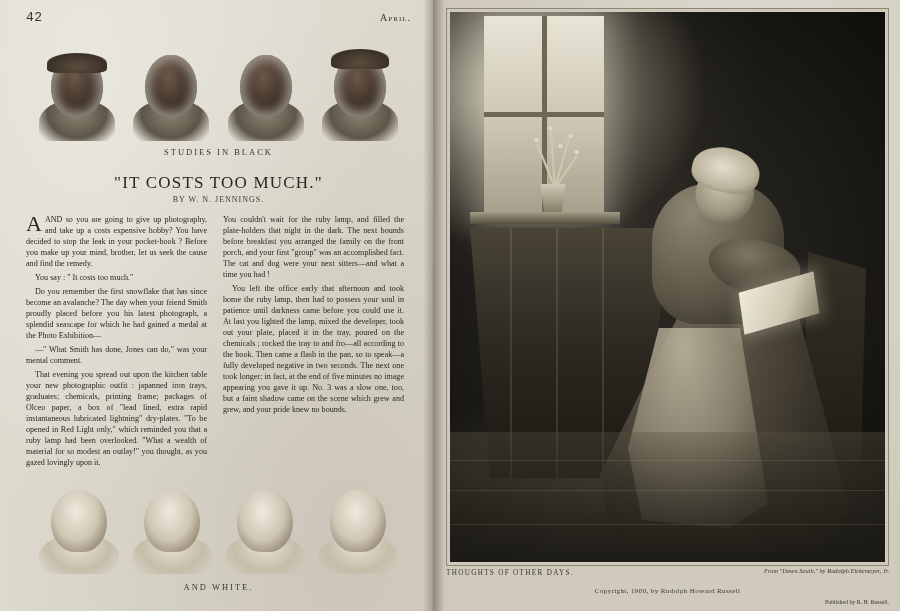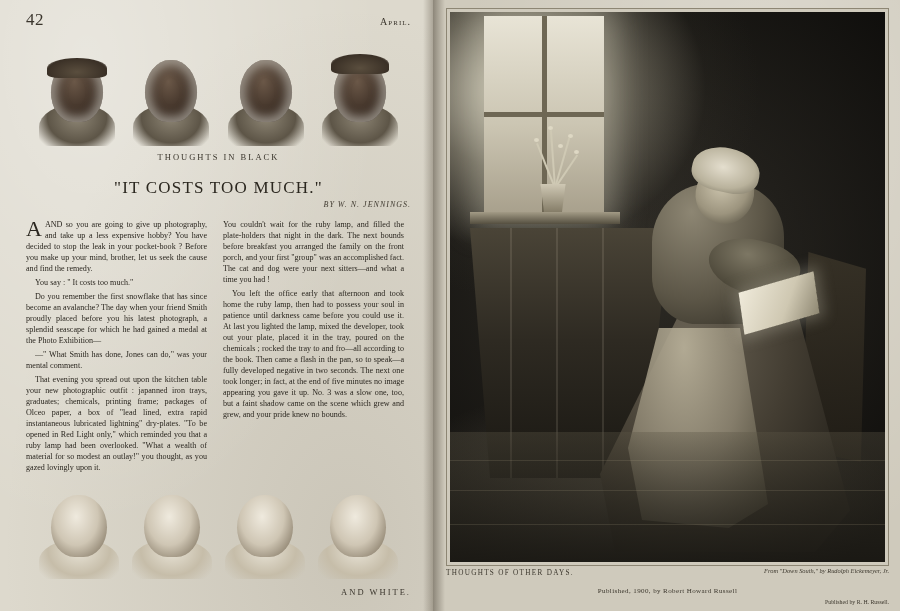--- a/index.html
+++ b/index.html
@@ -46,21 +46,21 @@
 
   .folio-row {
     display: flex;
     justify-content: space-between;
     align-items: baseline;
     font-size: 9.5px;
     letter-spacing: 0.5px;
     color: #3a352c;
     margin-bottom: 6px;
   }
-  .folio-num { font-size: 17px; font-family: Liberation Serif, serif; }
+  .folio-num { font-size: 13px; font-family: Liberation Mono, monospace; }
   .folio-month {
     font-variant: small-caps;
     font-size: 10px;
     letter-spacing: 1px;
   }
 
   
   .portrait-strip {
     display: flex;
     justify-content: space-between;
@@ -127,27 +127,26 @@
   .headline {
     text-align: center;
     margin: 16px 0 2px 0;
     font-size: 17px;
     letter-spacing: 1.2px;
     color: #2b271f;
     font-family: "Liberation Serif", serif;
     font-weight: normal;
   }
   .byline {
-    text-align: right;
+    text-align: center;
     font-variant: small-caps;
     letter-spacing: 1px;
     font-size: 8px;
     color: #413b31;
     margin-bottom: 10px;
-    font-style: italic;
   }
 
   .columns {
     display: flex;
     gap: 16px;
     height: 252px;
   }
   .col {
     width: 181px;
     font-size: 8.1px;
@@ -169,21 +168,21 @@
 
   .bottom-strip {
     display: flex;
     justify-content: space-between;
     align-items: flex-end;
     padding: 0 10px;
     height: 96px;
     margin-top: 12px;
   }
   .caption-bottom {
-    text-align: right;
+    text-align: center;
     font-variant: small-caps;
     letter-spacing: 2px;
     font-size: 8.5px;
     color: #3a352c;
     margin-top: 8px;
   }
 
   
   .right-page {
     position: relative;
@@ -430,28 +429,28 @@
         <div class="vig body" style="position:absolute;"></div>
         <div class="vig head" style="position:absolute;"></div>
       </div>
       <div class="portrait p-dark">
         <div class="vig body" style="position:absolute;"></div>
         <div class="vig head" style="position:absolute;"></div>
         <div class="hat" style="bottom:72px;width:58px;"></div>
       </div>
     </div>
 
-    <div class="caption-strip">THOUGHTS IN BLACK</div>
+    <div class="caption-strip">STUDIES IN BLACK</div>
 
     <h1 class="headline">"IT COSTS TOO MUCH."</h1>
     <div class="byline">BY W. N. JENNINGS.</div>
 
     <div class="columns">
       <div class="col">
-        <p class="first"><span class="dropcap">A</span><span>AND so you are going to give up photography, and take up a less expensive hobby? You have decided to stop the leak in your pocket-book ? Before you make up your mind, brother, let us seek the cause and find the remedy.</span></p>
+        <p class="first"><span class="dropcap">A</span><span>AND so you are going to give up photography, and take up a costs expensive hobby? You have decided to stop the leak in your pocket-book ? Before you make up your mind, brother, let us seek the cause and find the remedy.</span></p>
         <p>You say : " It costs too much."</p>
         <p>Do you remember the first snowflake that has since become an avalanche? The day when your friend Smith proudly placed before you his latest photograph, a splendid seascape for which he had gained a medal at the Photo Exhibition—</p>
         <p>—" What Smith has done, Jones can do," was your mental comment.</p>
         <p>That evening you spread out upon the kitchen table your new photographic outfit : japanned iron trays, graduates; chemicals, printing frame; packages of Olceo paper, a box of "lead lined, extra rapid instantaneous lubricated lightning" dry-plates. "To be opened in Red Light only," which reminded you that a ruby lamp had been overlooked. "What a wealth of material for so modest an outlay!" you thought, as you gazed lovingly upon it.</p>
       </div>
       <div class="col">
         <p class="first"><span>You couldn't wait for the ruby lamp, and filled the plate-holders that night in the dark. The next bounds before breakfast you arranged the family on the front porch, and your first "group" was an accomplished fact. The cat and dog were your next sitters—and what a time you had !</span></p>
         <p>You left the office early that afternoon and took home the ruby lamp, then had to possess your soul in patience until darkness came before you could use it. At last you lighted the lamp, mixed the developer, took out your plate, placed it in the tray, poured on the chemicals ; rocked the tray to and fro—all according to the book. Then came a flash in the pan, so to speak—a fully developed negative in two seconds. The next one took longer; in fact, at the end of five minutes no image appearing you gave it up. No. 3 was a slow one, too, but a faint shadow came on the scene which grew and grew, and your pride knew no bounds.</p>
       </div>
     </div>
@@ -524,17 +523,17 @@
           <div class="floorboard" style="left:0;right:0;top:28px;"></div>
           <div class="floorboard" style="left:0;right:0;top:58px;"></div>
           <div class="floorboard" style="left:0;right:0;top:92px;"></div>
         </div>
       </div>
     </div>
 
     <div class="plate-captions">
       <div class="cap-left">THOUGHTS OF OTHER DAYS.</div>
       <div class="cap-right">From "Down South," by Rudolph Eickemeyer, Jr.</div>
-      <div class="cap-copy">Published, 1900, by Robert Howard Russell</div>
+      <div class="cap-copy">Copyright, 1900, by Rudolph Howard Russell</div>
       <div class="cap-pub">Published by R. H. Russell.</div>
     </div>
   </div>
 </div>
 
 </body></html>

